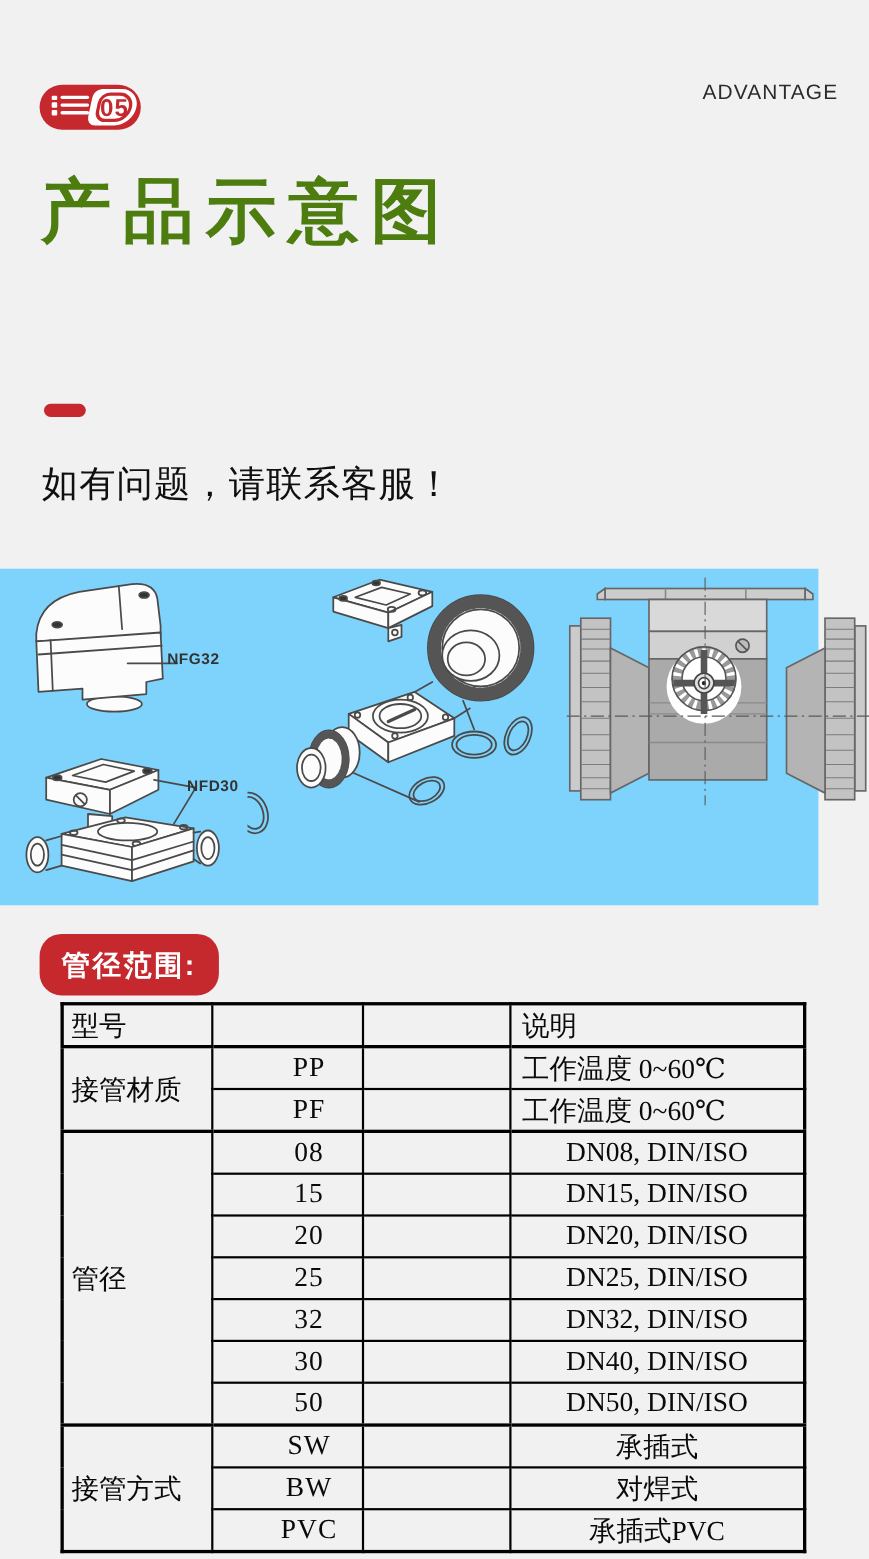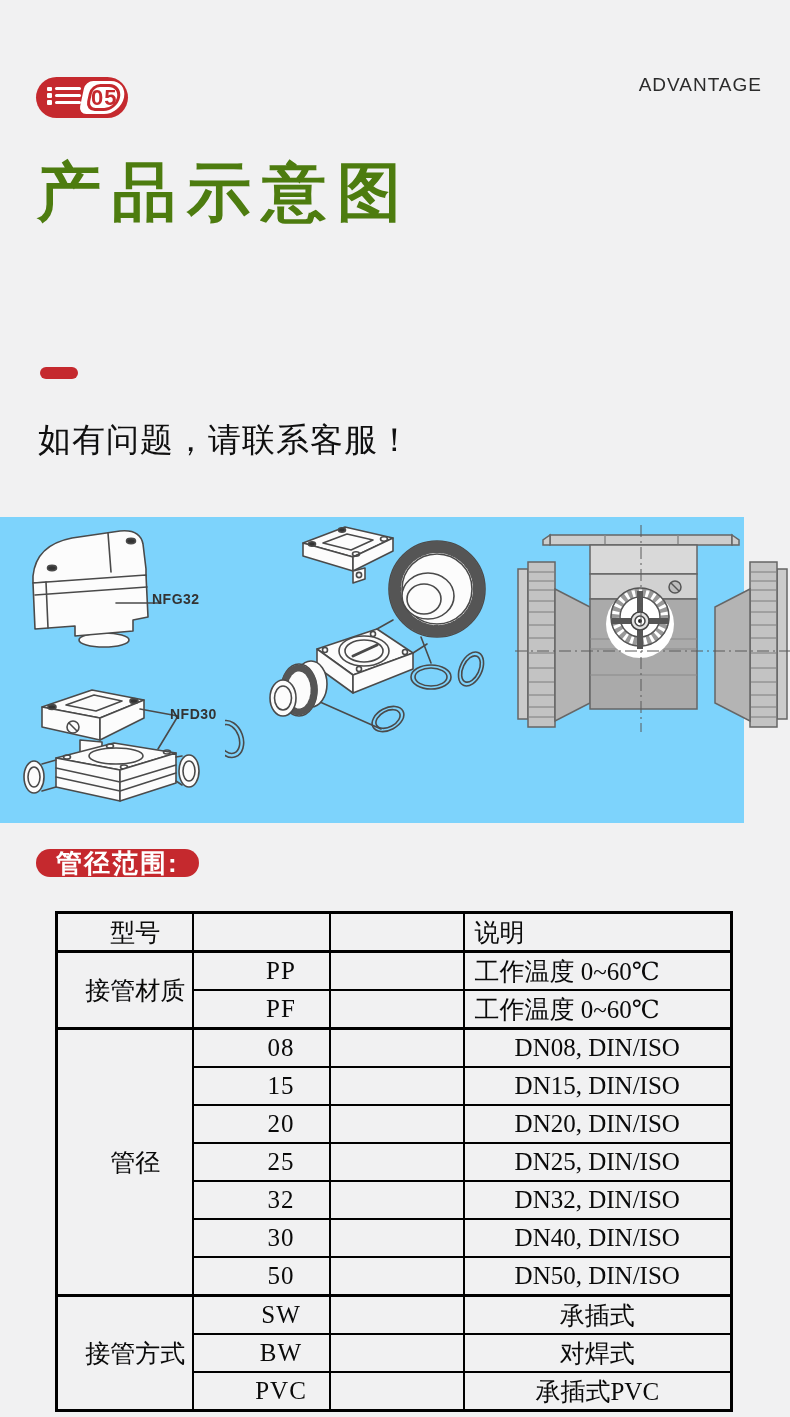--- a/index.html
+++ b/index.html
@@ -32,32 +32,32 @@
   .diagram-panel{position:absolute;left:0;top:517px;width:744px;height:306px;background:#7dd3fc;}
   .diagram-panel svg{position:absolute;}
   .svg-a{left:12px;top:2px;}
   .svg-b{left:225px;top:0px;}
   .svg-c{left:515px;top:0px;}
   .part-label{position:absolute;font-size:14px;font-weight:600;color:#333;letter-spacing:0.5px;}
   .label-nfg32{left:152px;top:74px;}
   .label-nfd30{left:170px;top:189px;}
 
   
-  .range-badge{position:absolute;left:36px;top:849px;height:28px;padding:0 20px;background:#c5292e;
+  .range-badge{position:absolute;left:36px;top:849px;height:56px;padding:0 20px;background:#c5292e;
                border-radius:20px;display:flex;align-items:center;color:#fff;font-size:26px;
                font-weight:600;letter-spacing:2px;}
 
   
   .spec-table{position:absolute;left:55px;top:911px;border-collapse:collapse;table-layout:fixed;
               font-family:"Liberation Serif","DejaVu Serif",serif;color:#0a0a0a;
               border:3px solid #000;}
   .spec-table td{border:2px solid #000;height:36px;padding:0;font-size:25px;text-align:center;
                  vertical-align:middle;overflow:hidden;white-space:nowrap;}
   .spec-table tr.group-start td{border-top:3px solid #000;}
-  .spec-table td.rowlabel{text-align:center;padding-left:21px;}
+  .spec-table td.rowlabel{text-align:left;padding-left:7px;}
   .spec-table td.desc-left{text-align:left;padding-left:10px;}
   .spec-table td.code{letter-spacing:1px;padding-left:40px;}
 </style>
 </head>
 <body>
 
 <div class="num-badge">
   <span class="list-icon">
       <i></i>
       <i></i>

